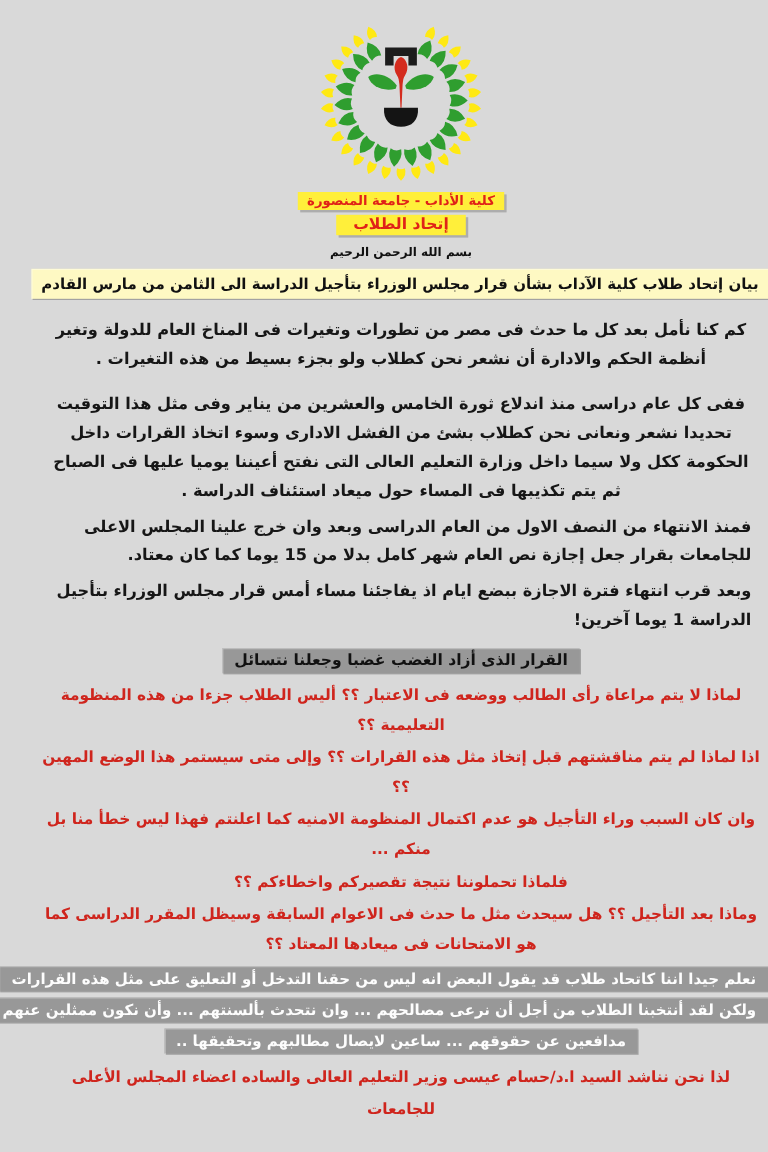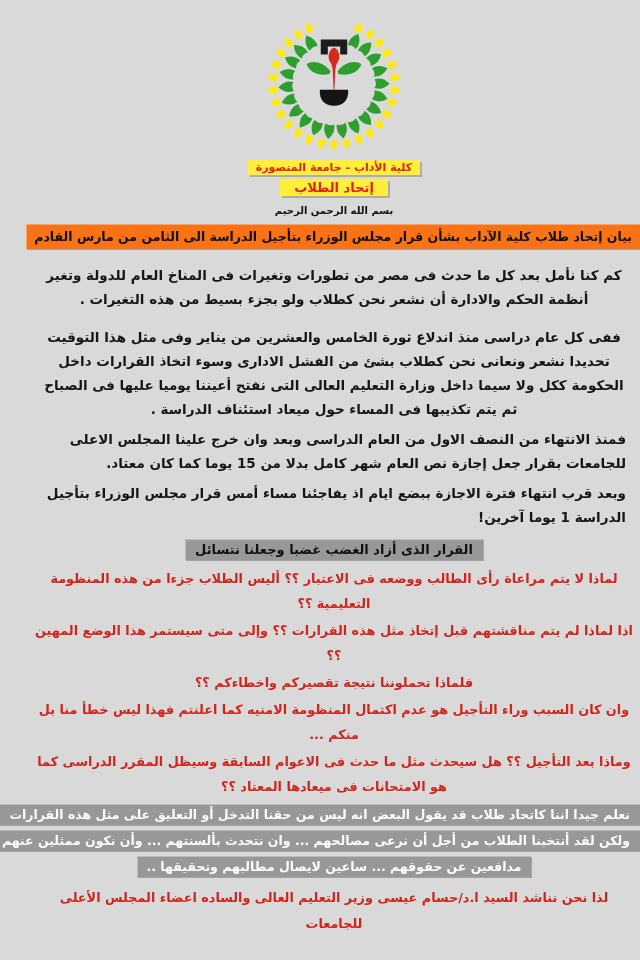--- a/index.html
+++ b/index.html
@@ -19,21 +19,21 @@
     padding:1px 8px;margin:2px auto 0 auto;
     box-shadow:2px 2px 0 rgba(120,120,120,.45);
     white-space:nowrap;
   }
   .banner.b1{font-size:11px;}
   .banner.b2{font-size:13px;margin-top:4px;padding:1px 14px;}
   .basmala{font-size:10px;color:#111;margin-top:9px;text-align:center;}
   
   .title-band{
     width:fit-content;max-width:630px;margin:8px auto 0 auto;
-    background:#f97316;color:#111;
+    background:#fef9c3;color:#111;
     font-size:12.5px;white-space:nowrap;
     padding:5px 8px;text-align:center;
     box-shadow:inset 1px 1px 0 rgba(255,255,255,.35),1px 1px 0 rgba(0,0,0,.25);
   }
   
   .para{
     font-size:13.5px;line-height:24px;color:#161616;
     margin:14px 14px 0 14px;
   }
   .para.center{text-align:center;}
@@ -152,22 +152,22 @@
   <p class="para right tight">فمنذ الانتهاء من النصف الاول من العام الدراسى وبعد وان خرج علينا المجلس الاعلى للجامعات بقرار جعل إجازة نص العام شهر كامل بدلا من 15 يوما كما كان معتاد.</p>
   <p class="para right tight">وبعد قرب انتهاء فترة الاجازة ببضع ايام اذ يفاجئنا مساء أمس  قرار مجلس الوزراء بتأجيل الدراسة 1 يوما آخرين!</p>
 
   <div class="angry-wrap">
     <span class="gray-band dark-text">القرار الذى أزاد الغضب غضبا وجعلنا نتسائل</span>
   </div>
 
   <div class="questions">
     <p class="q">لماذا لا يتم مراعاة رأى الطالب ووضعه فى الاعتبار ؟؟ أليس الطلاب جزءا من هذه المنظومة التعليمية ؟؟</p>
     <p class="q">اذا لماذا لم يتم مناقشتهم قبل إتخاذ مثل هذه القرارات ؟؟ وإلى متى سيستمر هذا الوضع المهين ؟؟</p>
+    <p class="q">وان كان السبب وراء التأجيل هو عدم اكتمال المنظومة الامنيه كما اعلنتم فهذا ليس خطأ منا بل منكم ...</p>
     <p class="q">فلماذا تحملوننا نتيجة تقصيركم واخطاءكم ؟؟</p>
-    <p class="q">وان كان السبب وراء التأجيل هو عدم اكتمال المنظومة الامنيه كما اعلنتم فهذا ليس خطأ منا بل منكم ...</p>
     <p class="q">وماذا بعد التأجيل ؟؟ هل سيحدث مثل ما حدث فى الاعوام السابقة وسيظل المقرر الدراسى كما هو الامتحانات فى ميعادها المعتاد ؟؟</p>
   </div>
 
   <div class="bands">
     <div class="band-row">
       <span class="gray-band white-text">نعلم جيدا اننا كاتحاد طلاب قد يقول البعض انه ليس من حقنا التدخل أو التعليق على مثل هذه القرارات</span>
     </div>
     <div class="band-row">
       <span class="gray-band white-text">ولكن لقد أنتخبنا الطلاب من أجل أن نرعى مصالحهم ... وان نتحدث بألسنتهم  ... وأن نكون ممثلين عنهم ...</span>
     </div>

